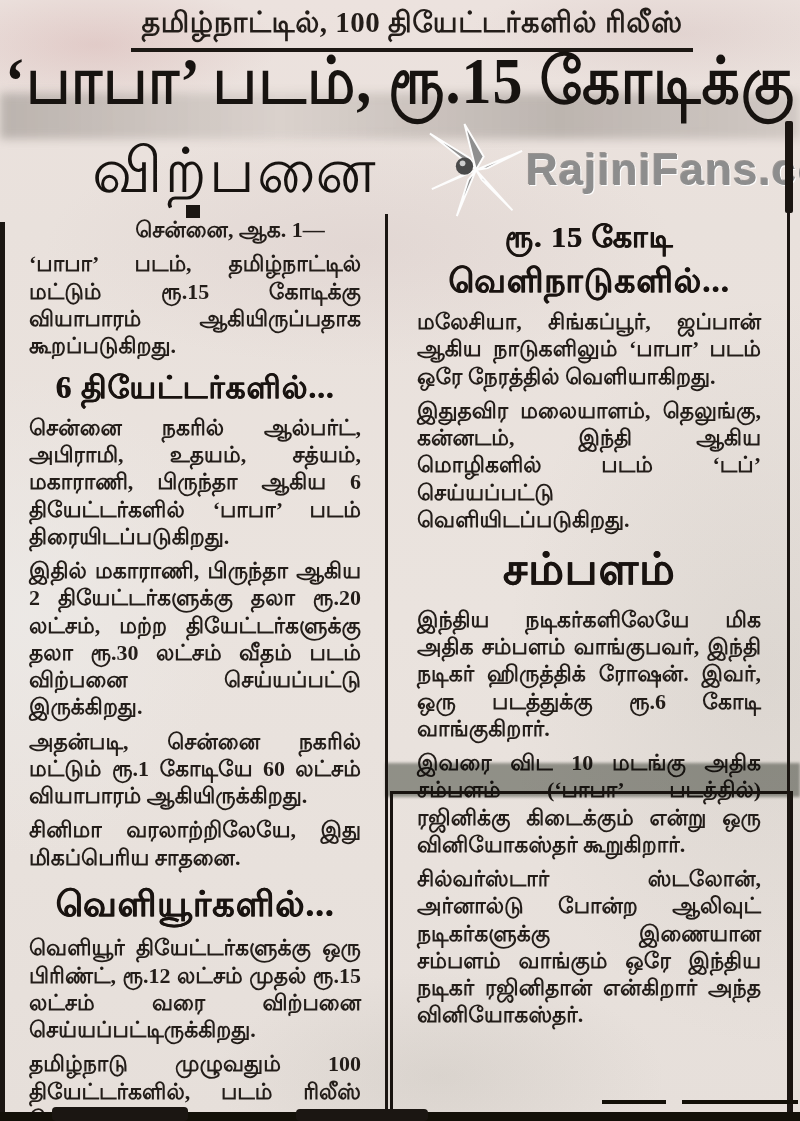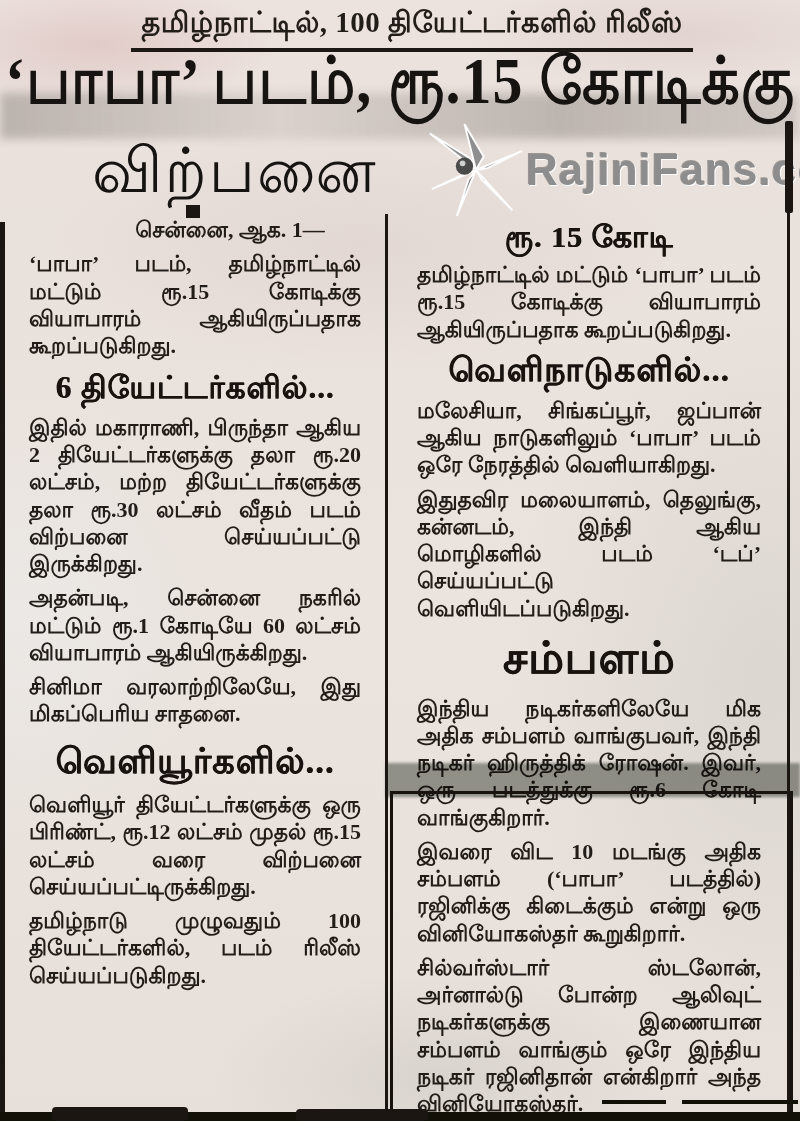--- a/index.html
+++ b/index.html
@@ -98,31 +98,31 @@
       <span>RajiniFans.c</span>
       <span class="globe-o"></span>
 
     </span>
   </div>
 
   <div class="col col-left">
     <p class="dateline">சென்னை, ஆக. 1—</p>
     <p>‘பாபா’ படம், தமிழ்நாட்டில் மட்டும் ரூ.15 கோடிக்கு வியாபாரம் ஆகியிருப்பதாக கூறப்படுகிறது.</p>
     <span class="hd hd-theatres">6 தியேட்டர்களில்...</span>
+    <p>சென்னை நகரில் ஆல்பர்ட், அபிராமி, உதயம், சத்யம், மகாராணி, பிருந்தா ஆகிய 6 தியேட்டர்களில் ‘பாபா’ படம் திரையிடப்படுகிறது.</p>
     <p>இதில் மகாராணி, பிருந்தா ஆகிய 2 தியேட்டர்களுக்கு தலா ரூ.20 லட்சம், மற்ற தியேட்டர்களுக்கு தலா ரூ.30 லட்சம் வீதம் படம் விற்பனை செய்யப்பட்டு இருக்கிறது.</p>
     <p>அதன்படி, சென்னை நகரில் மட்டும் ரூ.1 கோடியே 60 லட்சம் வியாபாரம் ஆகியிருக்கிறது.</p>
     <p>சினிமா வரலாற்றிலேயே, இது மிகப்பெரிய சாதனை.</p>
     <span class="hd hd-outstation">வெளியூர்களில்...</span>
     <p>வெளியூர் தியேட்டர்களுக்கு ஒரு பிரிண்ட், ரூ.12 லட்சம் முதல் ரூ.15 லட்சம் வரை விற்பனை செய்யப்பட்டிருக்கிறது.</p>
     <p>தமிழ்நாடு முழுவதும் 100 தியேட்டர்களில், படம் ரிலீஸ் செய்யப்படுகிறது.</p>
   </div>
 
   <div class="col col-right">
     <span class="hd hd-15crore">ரூ. 15 கோடி</span>
-    <p>தமிழ்நாட்டில் மட்டும் ‘பாபா’ படம் ரூ.15 கோடிக்கு வியாபாரம் ஆகியிருப்பதாக கூறப்படுகிறது.</p>
     <span class="hd hd-foreign">வெளிநாடுகளில்...</span>
     <p>மலேசியா, சிங்கப்பூர், ஜப்பான் ஆகிய நாடுகளிலும் ‘பாபா’ படம் ஒரே நேரத்தில் வெளியாகிறது.</p>
     <p>இதுதவிர மலையாளம், தெலுங்கு, கன்னடம், இந்தி ஆகிய மொழிகளில் படம் ‘டப்’ செய்யப்பட்டு வெளியிடப்படுகிறது.</p>
     <span class="hd hd-salary">சம்பளம்</span>
     <p>இந்திய நடிகர்களிலேயே மிக அதிக சம்பளம் வாங்குபவர், இந்தி நடிகர் ஹிருத்திக் ரோஷன். இவர், ஒரு படத்துக்கு ரூ.6 கோடி வாங்குகிறார்.</p>
     <p>இவரை விட 10 மடங்கு அதிக சம்பளம் (‘பாபா’ படத்தில்) ரஜினிக்கு கிடைக்கும் என்று ஒரு வினியோகஸ்தர் கூறுகிறார்.</p>
     <p>சில்வர்ஸ்டார் ஸ்டலோன், அர்னால்டு போன்ற ஆலிவுட் நடிகர்களுக்கு இணையான சம்பளம் வாங்கும் ஒரே இந்திய நடிகர் ரஜினிதான் என்கிறார் அந்த வினியோகஸ்தர்.</p>
   </div>
 
   <div class="fold-band"></div>

